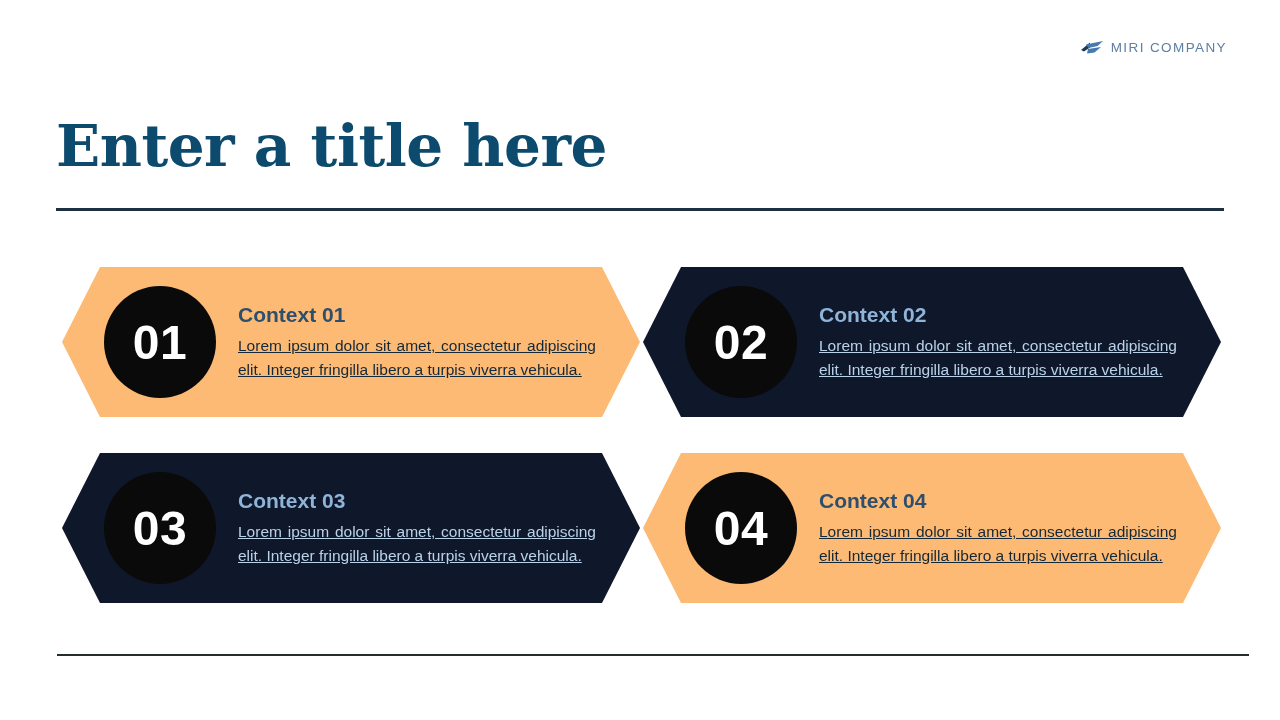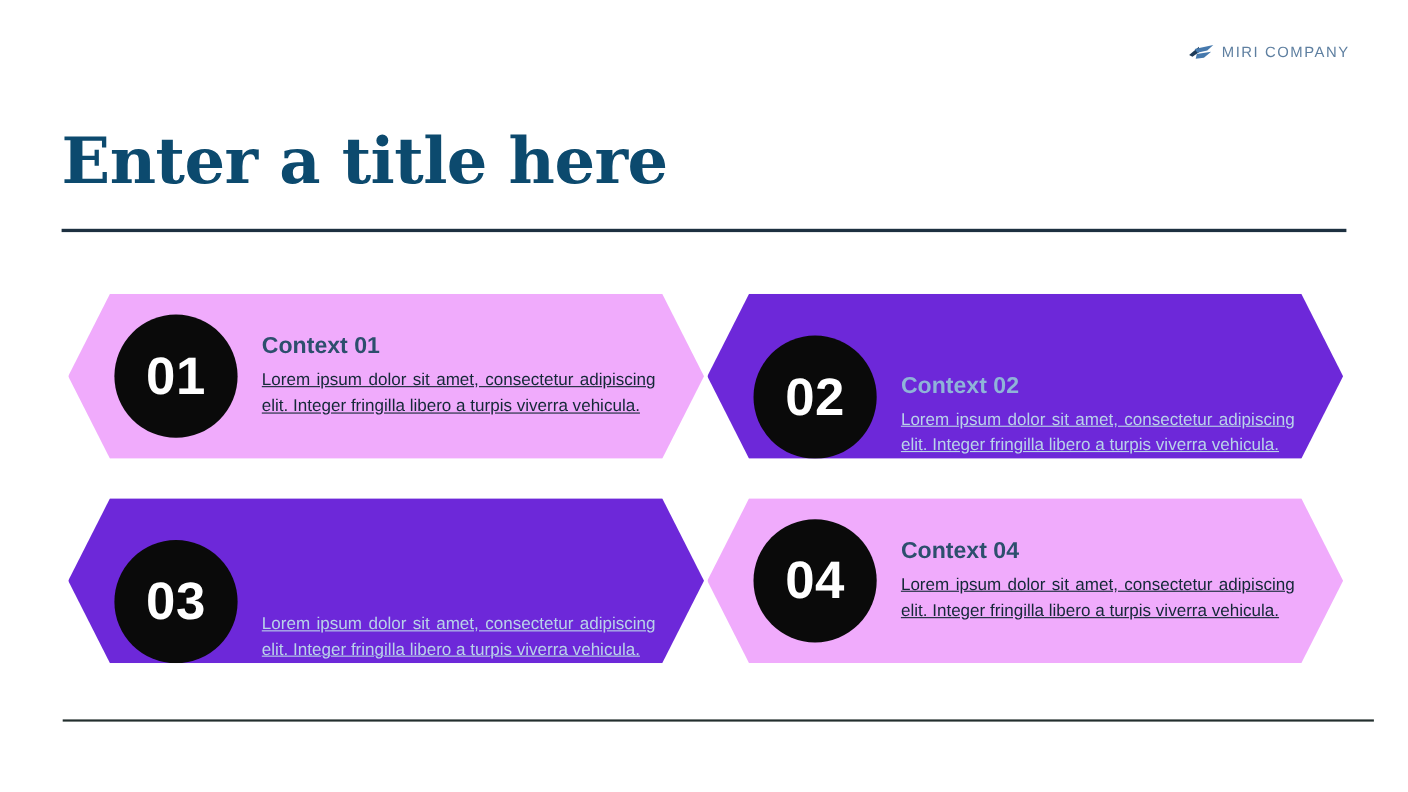--- a/index.html
+++ b/index.html
@@ -47,22 +47,22 @@
     display: grid;
     grid-template-columns: 578px 578px;
     column-gap: 3px;
     row-gap: 36px;
   }
   .card {
     height: 150px;
     display: flex; align-items: center;
     clip-path: polygon(0 50%, 38px 0, calc(100% - 38px) 0, 100% 50%, calc(100% - 38px) 100%, 38px 100%);
   }
-  .card--light { background: #f0abfc; }
-  .card--dark  { background: #6d28d9; align-items: flex-end; }
+  .card--light { background: #fdba74; }
+  .card--dark  { background: #0f172a; }
 
   .card-number {
     width: 112px; height: 112px;
     margin-left: 42px;
     flex: none;
     border-radius: 50%;
     background: #0a0a0a;
     color: #ffffff;
     font-size: 48px;
     font-weight: 700;
@@ -125,20 +125,21 @@
     <div class="card-number">02</div>
     <div class="card-content">
       <h2 class="card-heading">Context 02</h2>
       <p class="card-body">Lorem ipsum dolor sit amet, consectetur adipiscing elit. Integer fringilla libero a turpis viverra vehicula.</p>
     </div>
   </div>
 
   <div class="card card--dark">
     <div class="card-number">03</div>
     <div class="card-content">
+      <h2 class="card-heading">Context 03</h2>
       <p class="card-body">Lorem ipsum dolor sit amet, consectetur adipiscing elit. Integer fringilla libero a turpis viverra vehicula.</p>
     </div>
   </div>
 
   <div class="card card--light">
     <div class="card-number">04</div>
     <div class="card-content">
       <h2 class="card-heading">Context 04</h2>
       <p class="card-body">Lorem ipsum dolor sit amet, consectetur adipiscing elit. Integer fringilla libero a turpis viverra vehicula.</p>
     </div>

